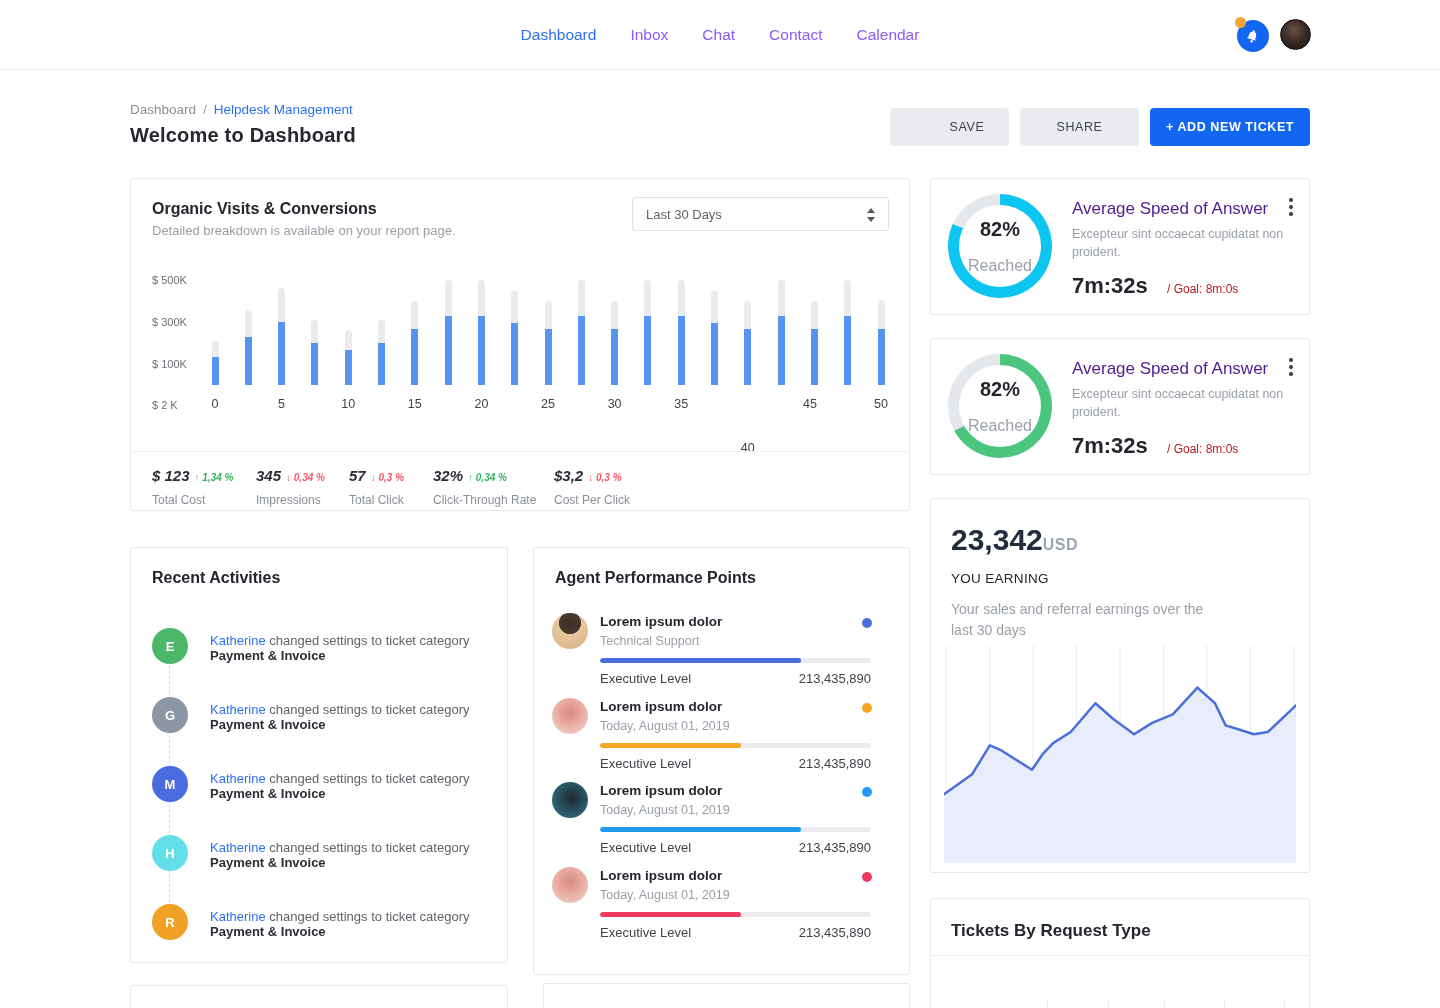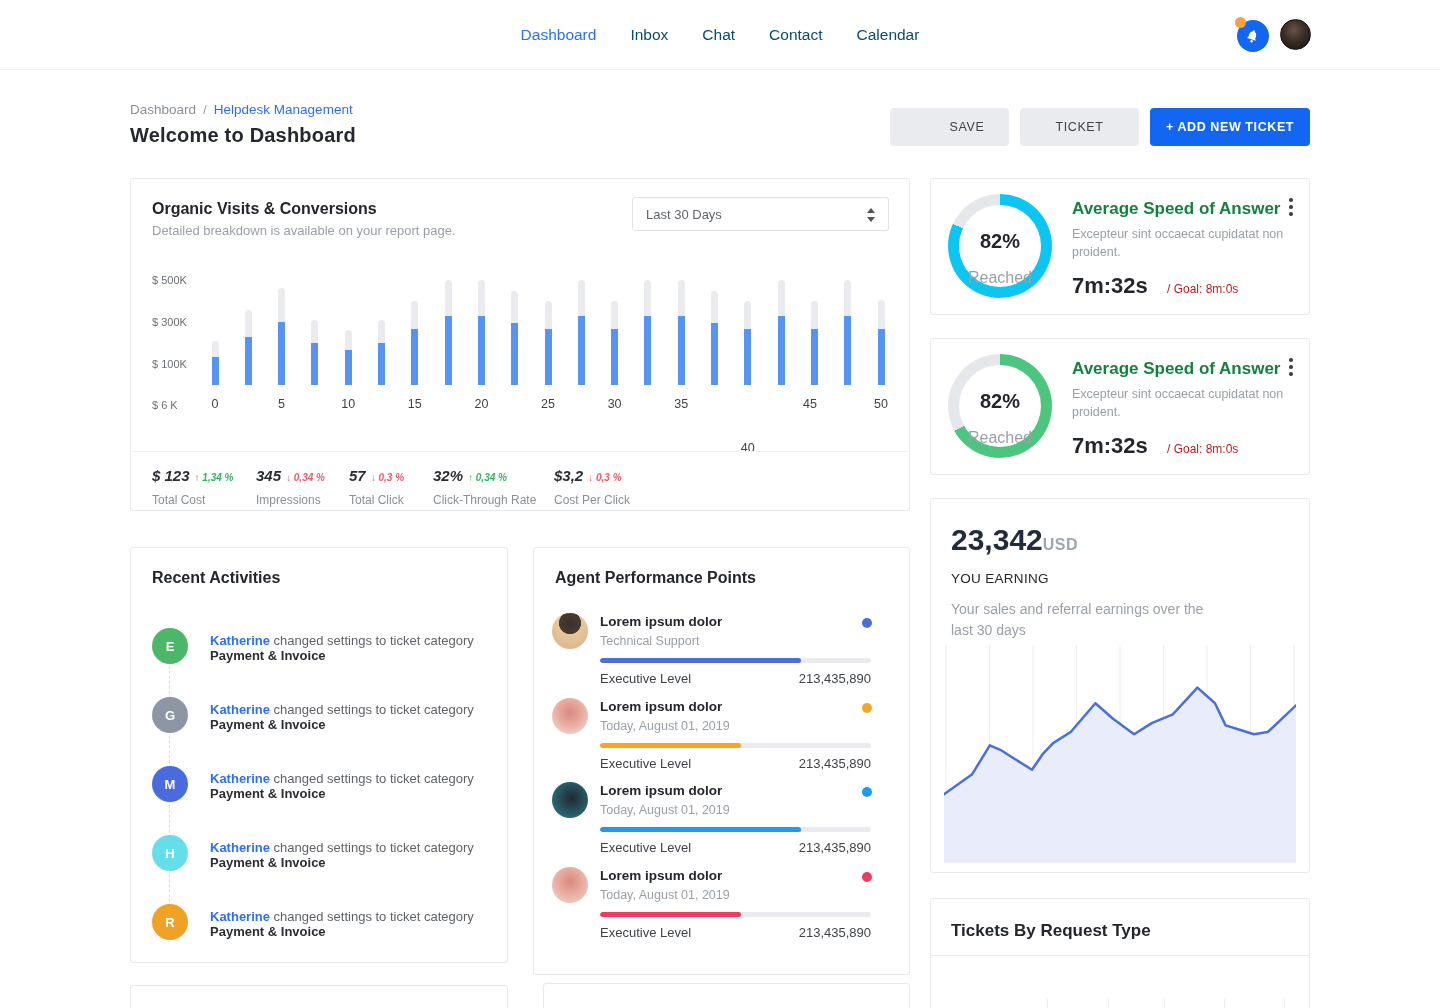--- a/index.html
+++ b/index.html
@@ -3,21 +3,21 @@
 <meta charset="utf-8">
 <style>
   * { margin:0; padding:0; box-sizing:border-box; }
   html,body { background:#fff; }
   body { font-family:"Liberation Sans", sans-serif; color:#23262c; }
   .frame { position:relative; width:1440px; height:1008px; background:#fff; overflow:hidden; }
 
   
   .topbar { position:absolute; left:0; top:0; width:1440px; height:70px; background:#fff; border-bottom:1px solid #ececf0; }
   .nav { position:absolute; left:0; top:0; width:1440px; height:70px; display:flex; align-items:center; justify-content:center; gap:34px; }
-  .nav a { font-size:15.5px; font-weight:500; color:#0c4a6e; text-decoration:none; cursor:pointer; }
+  .nav a { font-size:15.5px; font-weight:500; color:#8b5cf6; text-decoration:none; cursor:pointer; }
   .nav a.active { color:#2d6ff2; }
   .bell-wrap { position:absolute; left:1235px; top:18px; width:34px; height:34px; }
   .bell-circle { position:absolute; left:2px; top:2px; width:32px; height:32px; border-radius:50%; background:#1266f1; display:flex; align-items:center; justify-content:center; cursor:pointer; }
   .bell-dot { position:absolute; left:0px; top:-1px; width:11px; height:11px; border-radius:50%; background:#f5a33b; }
   .user-avatar { position:absolute; left:1280px; top:19px; width:31px; height:31px; border-radius:50%; cursor:pointer;
     background:radial-gradient(circle at 45% 35%, #6b5146 0%, #3a2d26 45%, #17120f 100%); border:1px solid #111; }
 
   
   .breadcrumb { position:absolute; left:130px; top:102px; font-size:13.5px; color:#8a9097; }
   .breadcrumb .sep { margin:0 7px; color:#9aa0a8; }
@@ -64,44 +64,44 @@
   .stat .delta.up { color:#35b45f; }
   .stat .delta.down { color:#f25767; }
   .stat .lbl { margin-top:9px; font-size:12px; color:#8a9097; white-space:nowrap; }
 
   
   .list-title { position:absolute; left:21px; top:21px; font-size:16px; font-weight:bold; color:#23262c; }
   .recent-line { position:absolute; left:38px; top:98px; height:276px; border-left:1px dashed #d8dbe0; }
   .recent-item { position:absolute; left:0; width:378px; height:60px; }
   .recent-av { position:absolute; left:21px; top:0; width:36px; height:36px; border-radius:50%; color:#fff; font-size:13px; font-weight:bold; display:flex; align-items:center; justify-content:center; }
   .recent-text { position:absolute; left:79px; top:5px; font-size:13px; color:#5f6368; line-height:15px; width:280px; }
-  .recent-text .who { color:#2d6ff2; font-weight:bold; }
+  .recent-text .who { color:#2d6ff2; font-weight:normal; }
   .recent-text .cat { color:#2a2d34; font-weight:bold; }
 
   
   .agent-row { position:absolute; left:0; width:377px; height:80px; }
   .agent-av { position:absolute; left:18px; top:0; width:36px; height:36px; border-radius:50%; }
   .av-0 { background:radial-gradient(circle at 50% 28%, #3b2f2a 0%, #4a392f 34%, #e7c79d 36%, #d9b183 100%); }
   .av-1 { background:radial-gradient(circle at 50% 40%, #d98a80 0%, #e8aba0 45%, #f3e3da 100%); }
   .av-2 { background:radial-gradient(circle at 55% 45%, #1f2a30 0%, #274b57 40%, #2e7f96 100%); }
   .av-3 { background:radial-gradient(circle at 50% 40%, #d98a80 0%, #e8aba0 45%, #efd9cf 100%); }
   .agent-name { position:absolute; left:66px; top:1px; font-size:13.5px; font-weight:bold; color:#23262c; }
   .agent-sub { position:absolute; left:66px; top:21px; font-size:12.5px; color:#9aa0a8; }
   .agent-dot { position:absolute; left:328px; top:5px; width:10px; height:10px; border-radius:50%; }
   .agent-track { position:absolute; left:66px; top:45px; width:271px; height:5px; border-radius:3px; background:#e9ebee; overflow:hidden; }
   .agent-fill { position:absolute; left:0; top:0; height:5px; border-radius:3px; }
   .agent-level { position:absolute; left:66px; top:58px; font-size:13px; color:#3f4349; }
   .agent-points { position:absolute; left:180px; top:58px; width:157px; text-align:right; font-size:13px; color:#3f4349; }
 
   
   .donut { position:absolute; left:17px; top:15px; width:104px; height:104px; border-radius:50%; }
-  .donut-hole { position:absolute; left:11px; top:11px; width:82px; height:82px; border-radius:50%; background:#fff; display:flex; flex-direction:column; align-items:center; justify-content:flex-end; }
+  .donut-hole { position:absolute; left:11px; top:11px; width:82px; height:82px; border-radius:50%; background:#fff; display:flex; flex-direction:column; align-items:center; justify-content:center; }
   .donut-pct { font-size:20px; font-weight:bold; color:#23262c; }
   .donut-sub { font-size:16px; color:#9aa0a8; margin-top:16px; }
-  .speed-title { position:absolute; left:141px; top:20px; font-size:17px; font-weight:bold; color:#15803d; }
+  .speed-title { position:absolute; left:141px; top:20px; font-size:17px; font-weight:normal; color:#4c1d95; }
   .kebab { position:absolute; left:352px; top:18px; width:16px; height:22px; cursor:pointer; }
   .kebab i { position:absolute; left:6px; width:3.5px; height:3.5px; border-radius:50%; background:#3f4349; }
   .kebab i:nth-child(1){ top:1px; } .kebab i:nth-child(2){ top:8px; } .kebab i:nth-child(3){ top:15px; }
   .speed-desc { position:absolute; left:141px; top:46px; width:212px; font-size:12.5px; color:#9aa0a8; line-height:1.45; }
   .speed-time { position:absolute; left:141px; top:94px; font-size:22px; font-weight:bold; color:#23262c; }
   .speed-goal { position:absolute; left:236px; top:103px; font-size:12px; color:#b91c1c; }
 
   
   .earn-amount { position:absolute; left:20px; top:24px; font-size:30px; font-weight:bold; color:#232c3d; }
   .earn-cur { font-size:16px; font-weight:bold; color:#9aa6b5; letter-spacing:.5px; }
@@ -137,21 +137,21 @@
       <div class="bell-dot"></div>
     </div>
     <div class="user-avatar"></div>
   </div>
 
   <div class="breadcrumb">
     <span>Dashboard</span><span class="sep">/</span><span class="crumb-link">Helpdesk Management</span>
   </div>
   <div class="page-title">Welcome to Dashboard</div>
   <button class="btn btn-gray btn-save">SAVE</button>
-  <button class="btn btn-gray btn-share">TICKET</button>
+  <button class="btn btn-gray btn-share">SHARE</button>
   <button class="btn btn-add">+ ADD NEW TICKET</button>
 
   <div class="card card-organic">
     <div class="org-title">Organic Visits &amp; Conversions</div>
     <div class="org-sub">Detailed breakdown is available on your report page.</div>
     <div class="org-select">
       <span class="sel-text">Last 30 Days</span>
       <span class="sel-arrows">
           <i class="up"></i>
           <i class="dn"></i>
@@ -235,21 +235,21 @@
           <div class="bar-val" style="height: 55.65px; background: rgb(86, 147, 243);"></div>
         </div>
         <div class="bar-g" style="left: 713.2px; top: 101px; height: 105px;">
           <div class="bar-total" style="height: 105px; background: rgb(233, 235, 238);"></div>
           <div class="bar-val" style="height: 69.3px; background: rgb(86, 147, 243);"></div>
         </div>
         <div class="bar-g" style="left: 746.5px; top: 120.95px; height: 85.05px;">
           <div class="bar-total" style="height: 85.05px; background: rgb(233, 235, 238);"></div>
           <div class="bar-val" style="height: 55.65px; background: rgb(86, 147, 243);"></div>
         </div>
-        <div class="ylab" style="top: 220px;">$ 6 K</div>
+        <div class="ylab" style="top: 220px;">$ 2 K</div>
         <div class="ylab" style="top: 179px;">$ 100K</div>
         <div class="ylab" style="top: 137px;">$ 300K</div>
         <div class="ylab" style="top: 95px;">$ 500K</div>
         <div class="xlab" style="left: 69px;">0</div>
         <div class="xlab" style="left: 135.6px;">5</div>
         <div class="xlab" style="left: 202.2px;">10</div>
         <div class="xlab" style="left: 268.8px;">15</div>
         <div class="xlab" style="left: 335.4px;">20</div>
         <div class="xlab" style="left: 402px;">25</div>
         <div class="xlab" style="left: 468.6px;">30</div>

